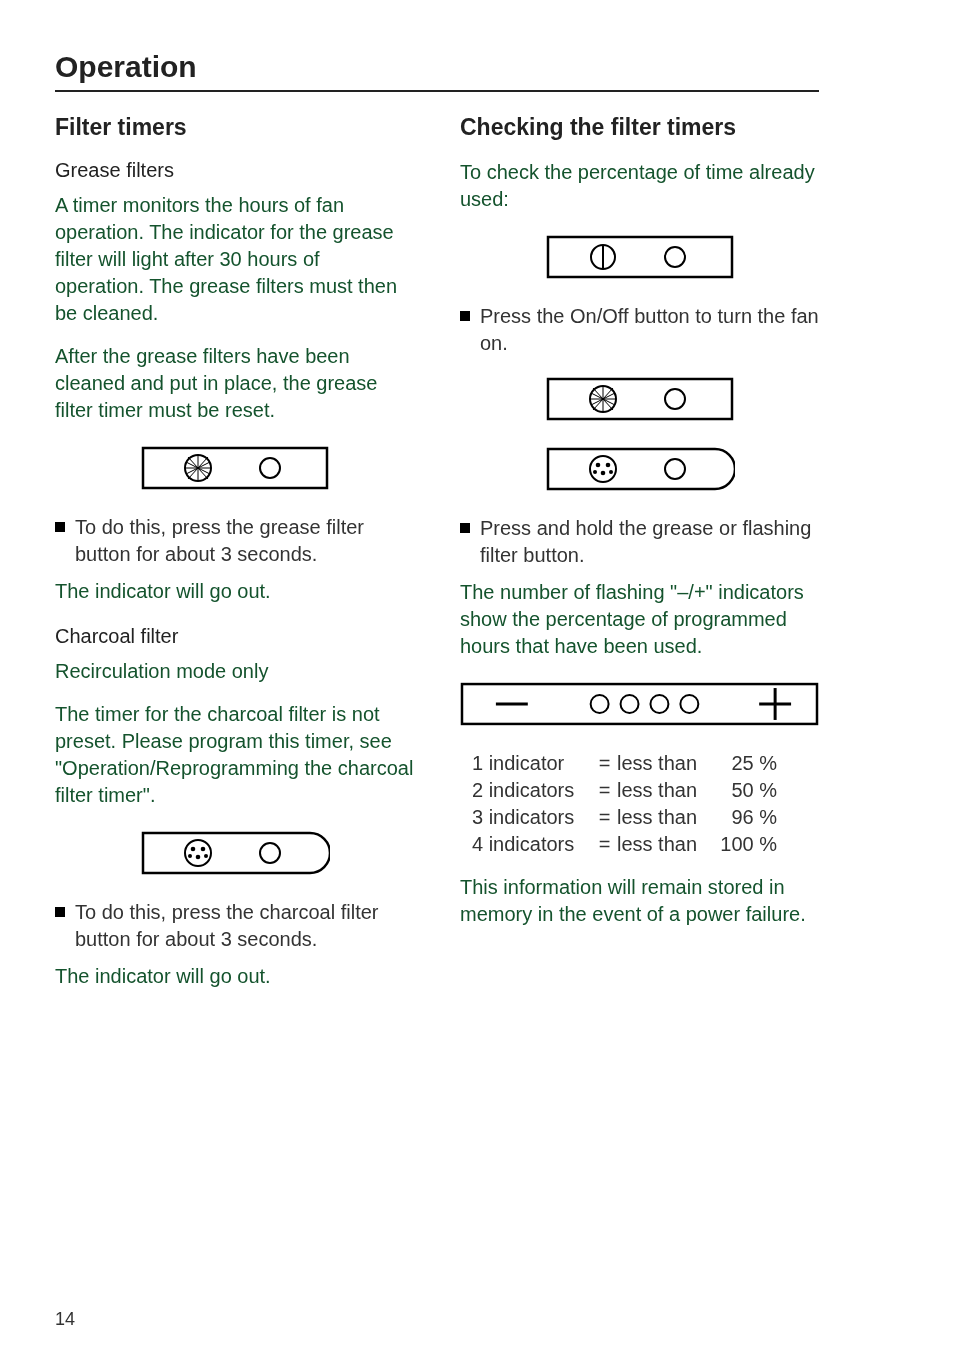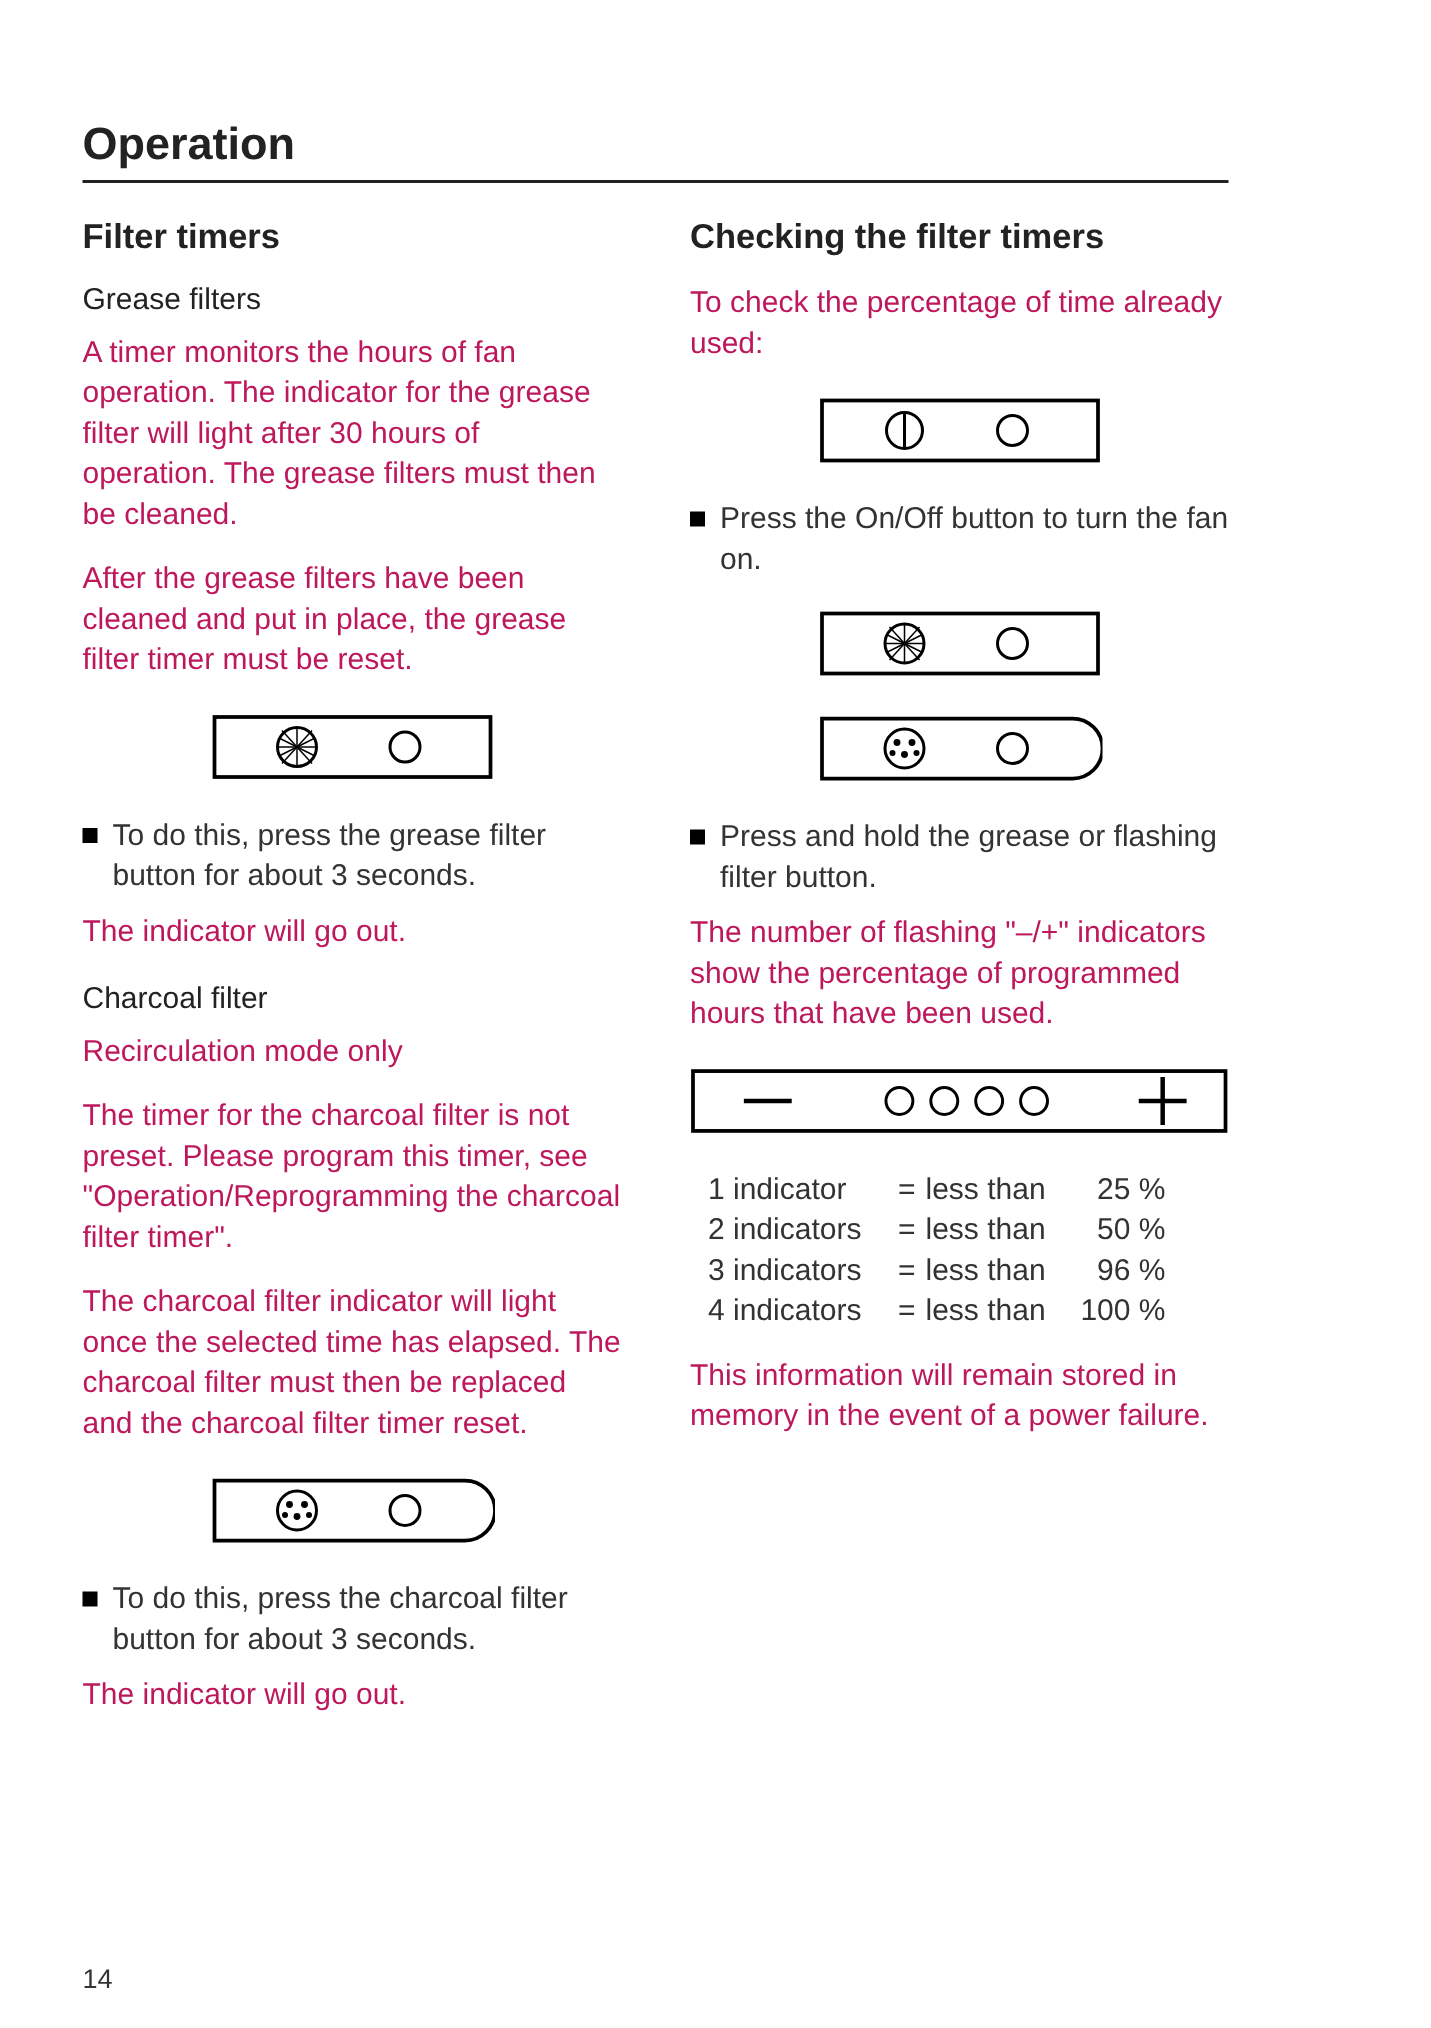--- a/index.html
+++ b/index.html
@@ -7,21 +7,21 @@
     padding: 0;
     background: #fff;
     font-family: Helvetica, Arial, sans-serif;
     color: #222;
     width: 954px;
   }
   .page {
     box-sizing: border-box;
     width: 874px;
     min-height: 1352px;
-    padding: 80px 55px 30px 55px;
+    padding: 50px 55px 30px 55px;
     position: relative;
   }
   .page-title {
     font-size: 30px;
     font-weight: bold;
     margin: 0 0 6px 0;
   }
   .rule {
     border: none;
     border-top: 2px solid #222;
@@ -42,21 +42,21 @@
   }
   .h3 {
     font-size: 20px;
     font-weight: normal;
     margin: 0 0 10px 0;
   }
   p {
     font-size: 20px;
     line-height: 1.35;
     margin: 0 0 16px 0;
-    color: #be185d;
+    color: #14532d;
   }
   .bullet-row {
     display: flex;
     align-items: flex-start;
     margin: 16px 0 10px 0;
   }
   .bullet-row .sq {
     width: 10px;
     height: 10px;
     background: #000;
@@ -135,21 +135,20 @@
 
       <div class="bullet-row">
         <span class="sq"></span>
         <span class="btext">To do this, press the grease filter button for about 3 seconds.</span>
       </div>
       <p>The indicator will go out.</p>
 
       <div class="h3" style="margin-top:20px">Charcoal filter</div>
       <p>Recirculation mode only</p>
       <p>The timer for the charcoal filter is not preset. Please program this timer, see "Operation/Reprogramming the charcoal filter timer".</p>
-      <p>The charcoal filter indicator will light once the selected time has elapsed. The charcoal filter must then be replaced and the charcoal filter timer reset.</p>
 
       <div class="diagram-wrap">
         <svg class="diagram" width="190" height="56" viewBox="0 0 190 56">
           <path d="M3 8 H170 A20 20 0 0 1 170 48 H3 Z" fill="#fff" stroke="#000" stroke-width="2.5"></path>
 
           <circle cx="58" cy="28" r="13" fill="#fff" stroke="#000" stroke-width="2"></circle>
           <circle cx="53" cy="24" r="2.3" fill="#000"></circle>
             <circle cx="63" cy="24" r="2.3" fill="#000"></circle>
           <circle cx="58" cy="32" r="2.3" fill="#000"></circle>
             <circle cx="50" cy="31" r="2" fill="#000"></circle>

